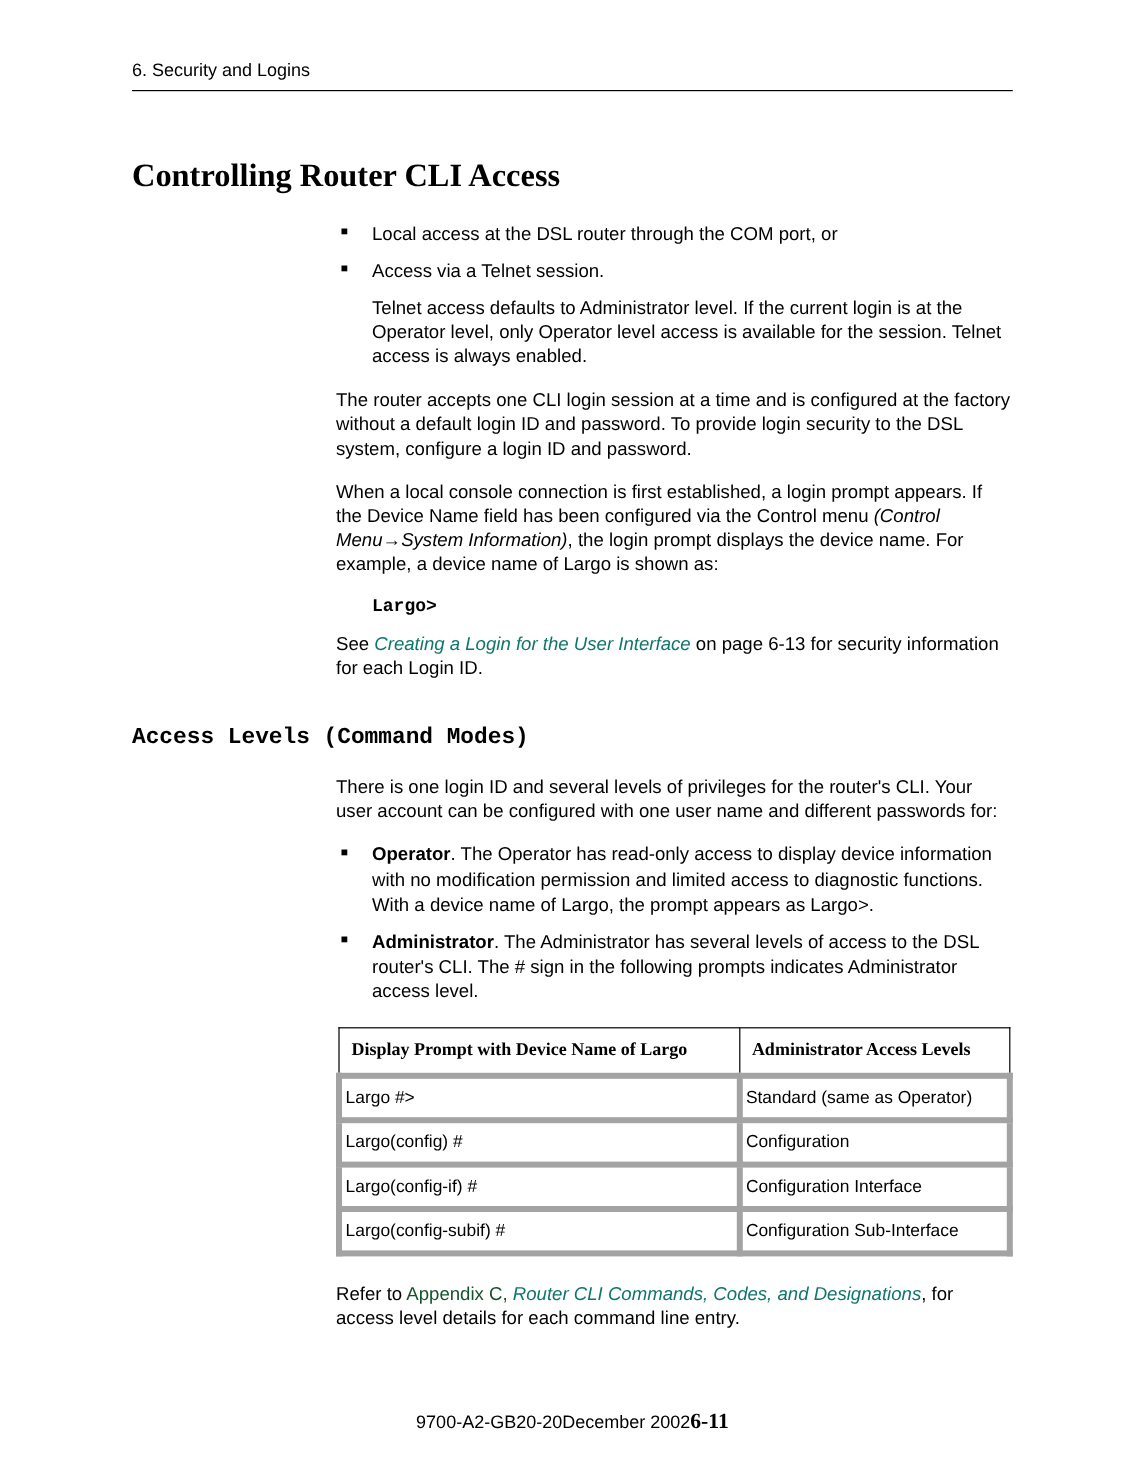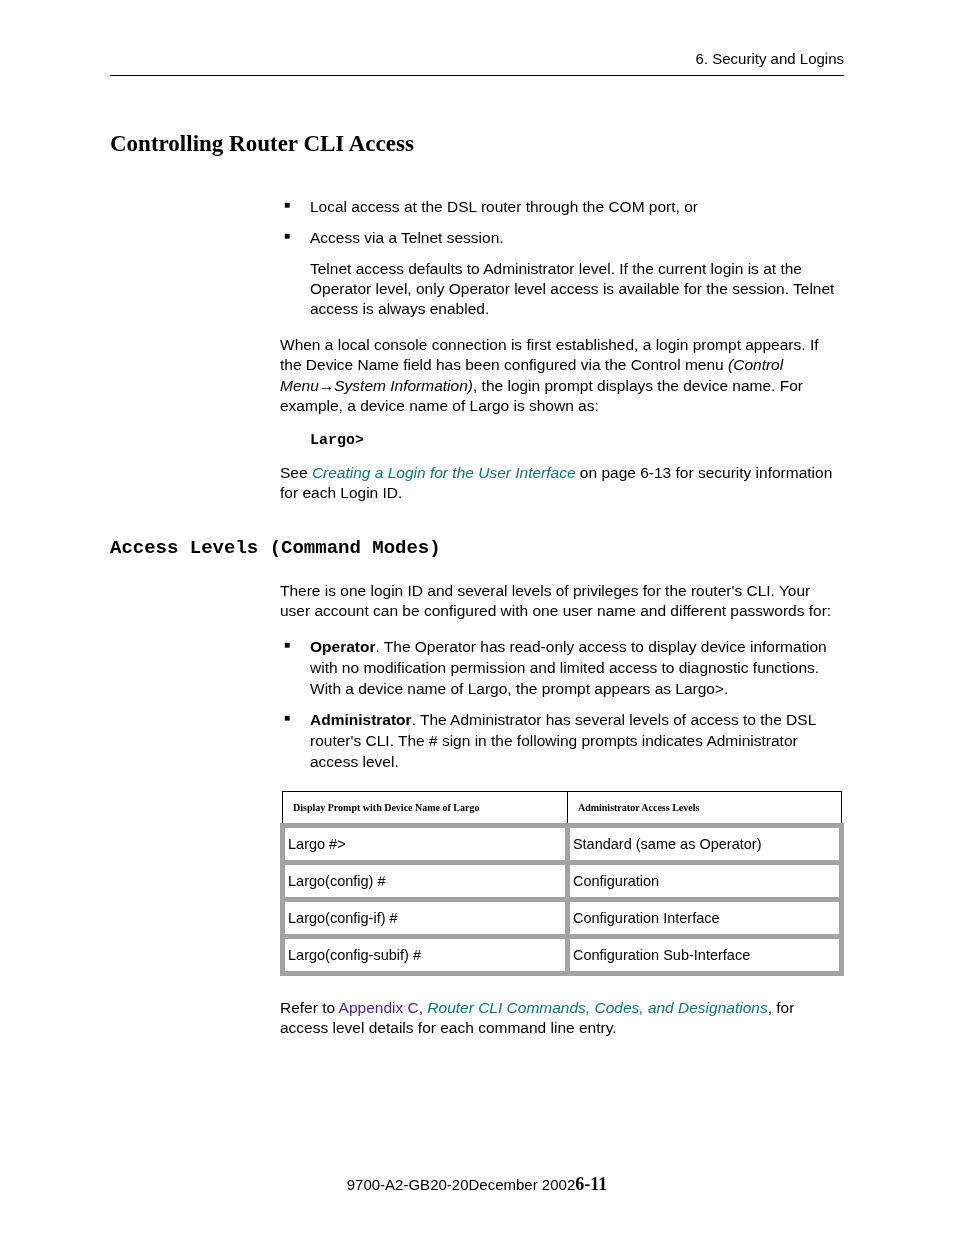--- a/index.html
+++ b/index.html
@@ -9,33 +9,32 @@
       background: white;
       font-family: Arial, Helvetica, sans-serif;
       font-size: 16px;
       color: #000;
       position: relative;
     }
     .page {
       padding: 50px 110px 40px 110px;
     }
     .header-text {
-      text-align: right;
       font-size: 15px;
       padding-bottom: 8px;
     }
     .header-rule {
       border-top: 1px solid #000;
       margin-bottom: 55px;
     }
     h1 {
       font-family: "Times New Roman", Times, serif;
-      font-size: 23px;
-      font-weight: bold;
-      margin-bottom: 40px;
+      font-size: 27px;
+      font-weight: bold;
+      margin-bottom: 24px;
     }
     .body-block {
       margin-left: 170px;
     }
     p {
       font-size: 15.5px;
       line-height: 1.3;
       margin-bottom: 16px;
     }
     ul.sq {
@@ -65,21 +64,21 @@
       font-size: 15px;
       margin-left: 30px;
       margin-bottom: 14px;
       margin-top: 2px;
     }
     .link {
       color: #0f766e;
       font-style: italic;
     }
     .link-plain {
-      color: #4c1d95;
+      color: #14532d;
     }
     h2 {
       font-family: Liberation Mono, monospace;
       font-size: 19px;
       font-weight: bold;
       margin-top: 34px;
       margin-bottom: 22px;
     }
     .italic {
       font-style: italic;
@@ -87,21 +86,21 @@
     table.prompt-table {
       border-collapse: collapse;
       margin-top: 18px;
       margin-bottom: 22px;
       width: 100%;
       font-size: 14.5px;
     }
     table.prompt-table th {
       font-family: "Times New Roman", Times, serif;
       font-weight: bold;
-      font-size: 10px;
+      font-size: 15px;
       text-align: left;
       padding: 10px 10px;
       border: 1px solid #000;
     }
     table.prompt-table td {
       padding: 8px 3px;
       border: 5px solid #a3a3a3;
     }
     .footer {
       position: absolute;
@@ -132,20 +131,21 @@
   <div class="body-block">
 
     <ul class="sq">
       <li>Local access at the DSL router through the COM port, or</li>
       <li>
         <span>Access via a Telnet session.</span>
         <p class="subpara">Telnet access defaults to Administrator level. If the current login is at the Operator level, only Operator level access is available for the session. Telnet access is always enabled.</p>
       </li>
     </ul>
 
+    <p>The router accepts one CLI login session at a time and is configured at the factory without a default login ID and password. To provide login security to the DSL system, configure a login ID and password.</p>
 
     <p>
       <span>When a local console connection is first established, a login prompt appears. If the Device Name field has been configured via the Control menu </span><span class="italic"><span>(Control Menu</span><span class="arrow">→</span><span>System Information)</span></span><span>, the login prompt displays the device name. For example, a device name of Largo is shown as:</span>
     </p>
 
     <div class="code">Largo&gt;</div>
 
     <p>
       <span>See </span><span class="link">Creating a Login for the User Interface</span><span> on page 6-13 for security information for each Login ID.</span>
     </p>

